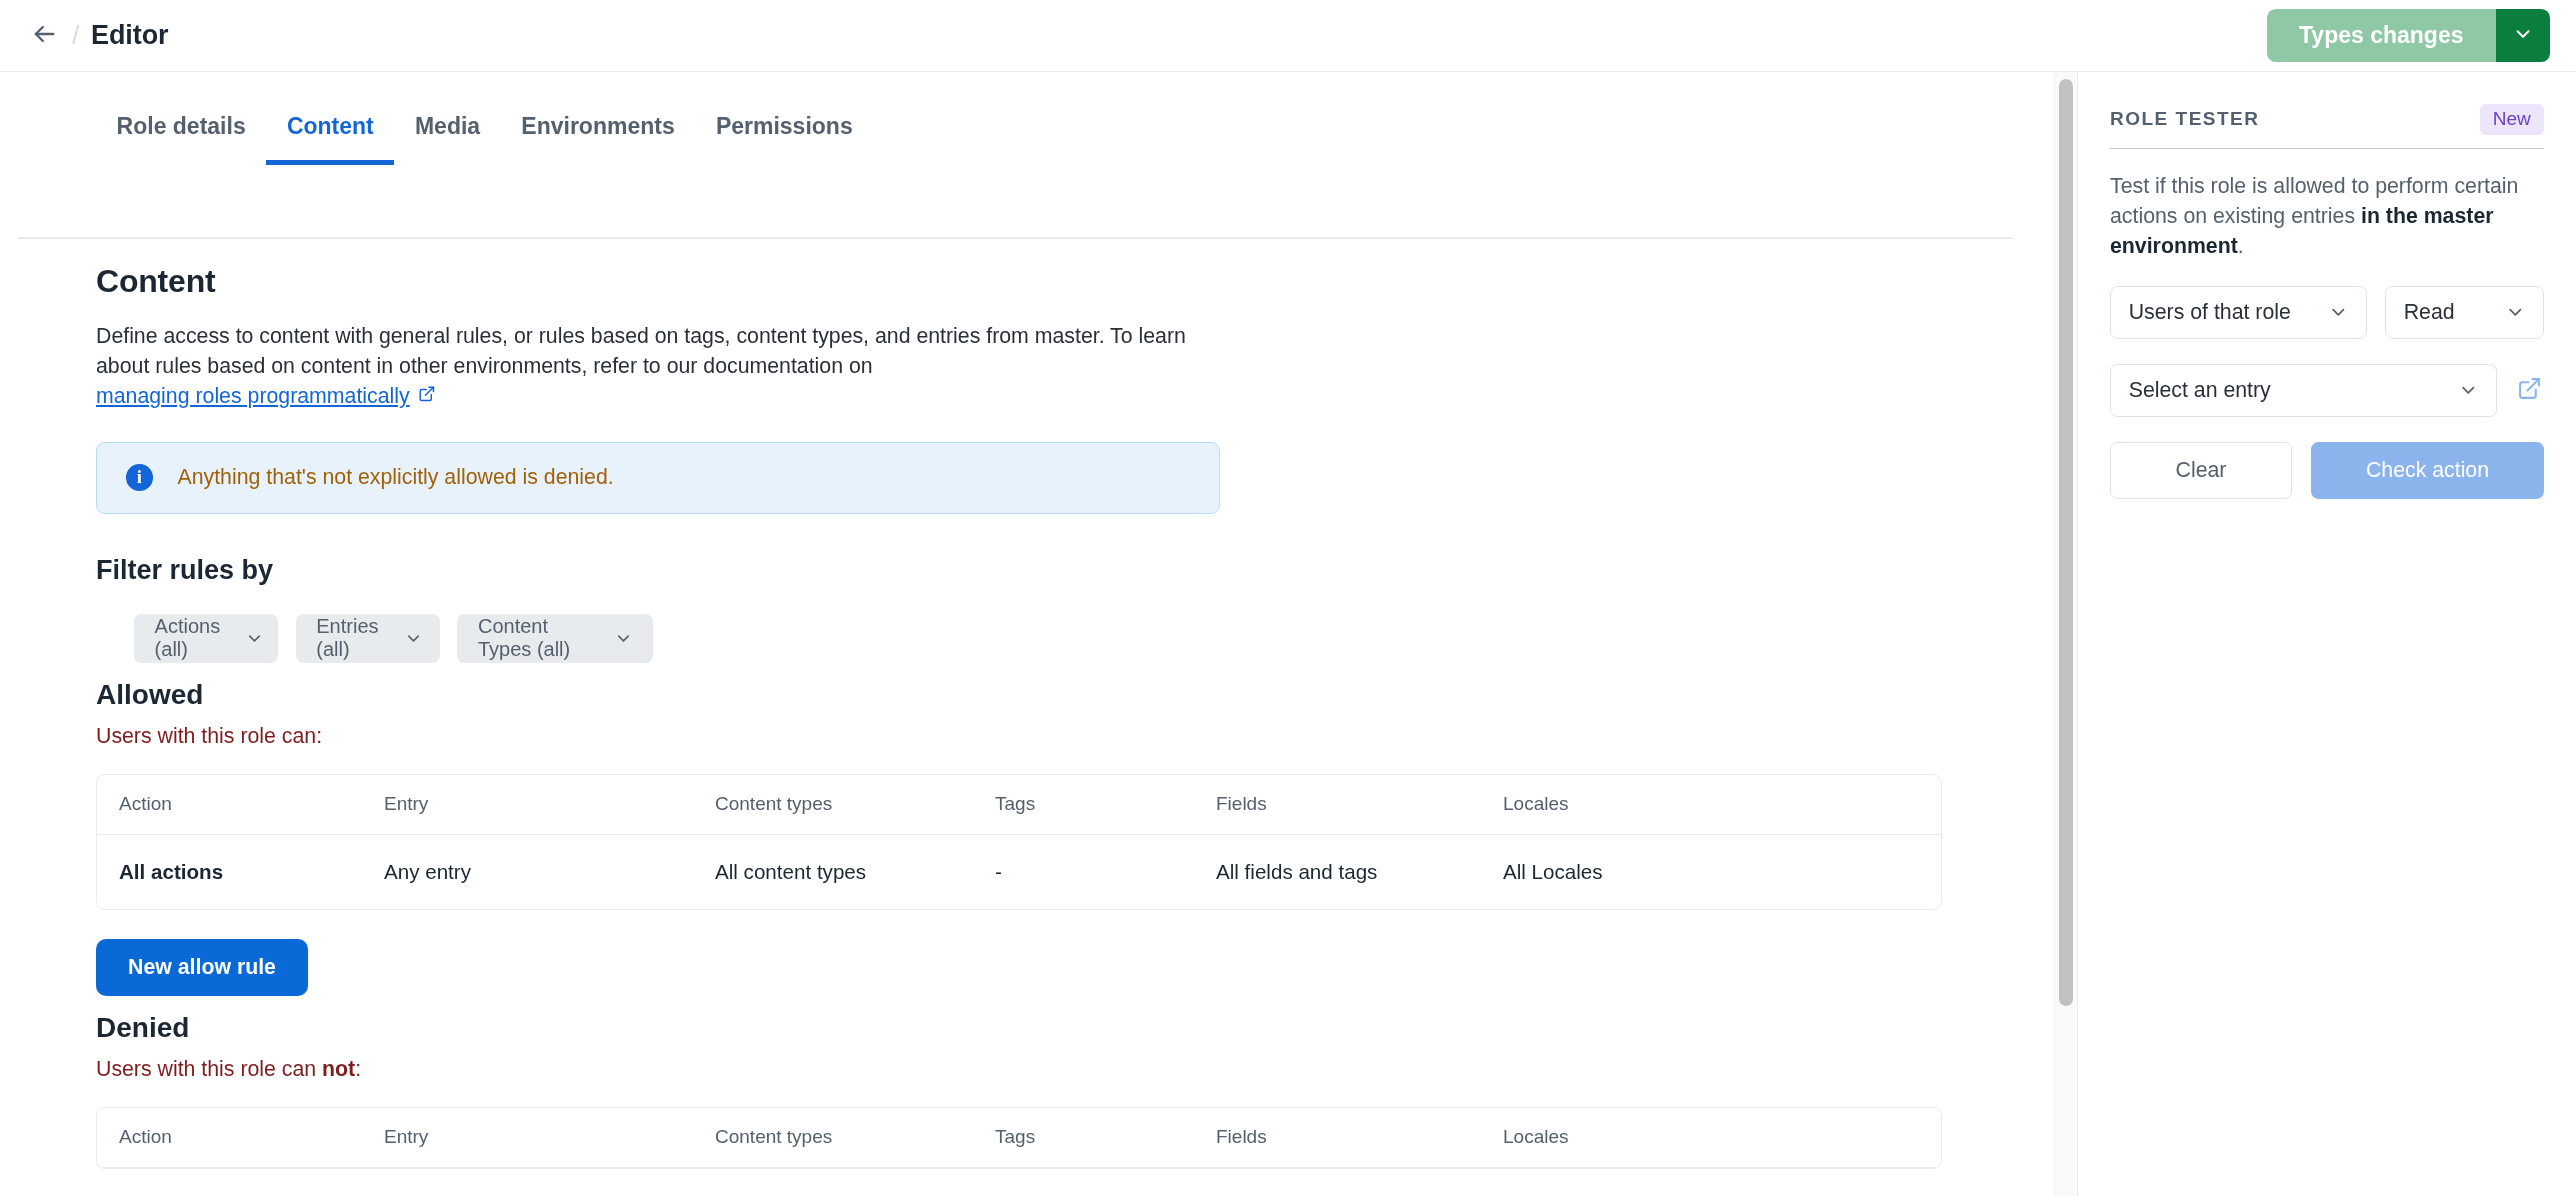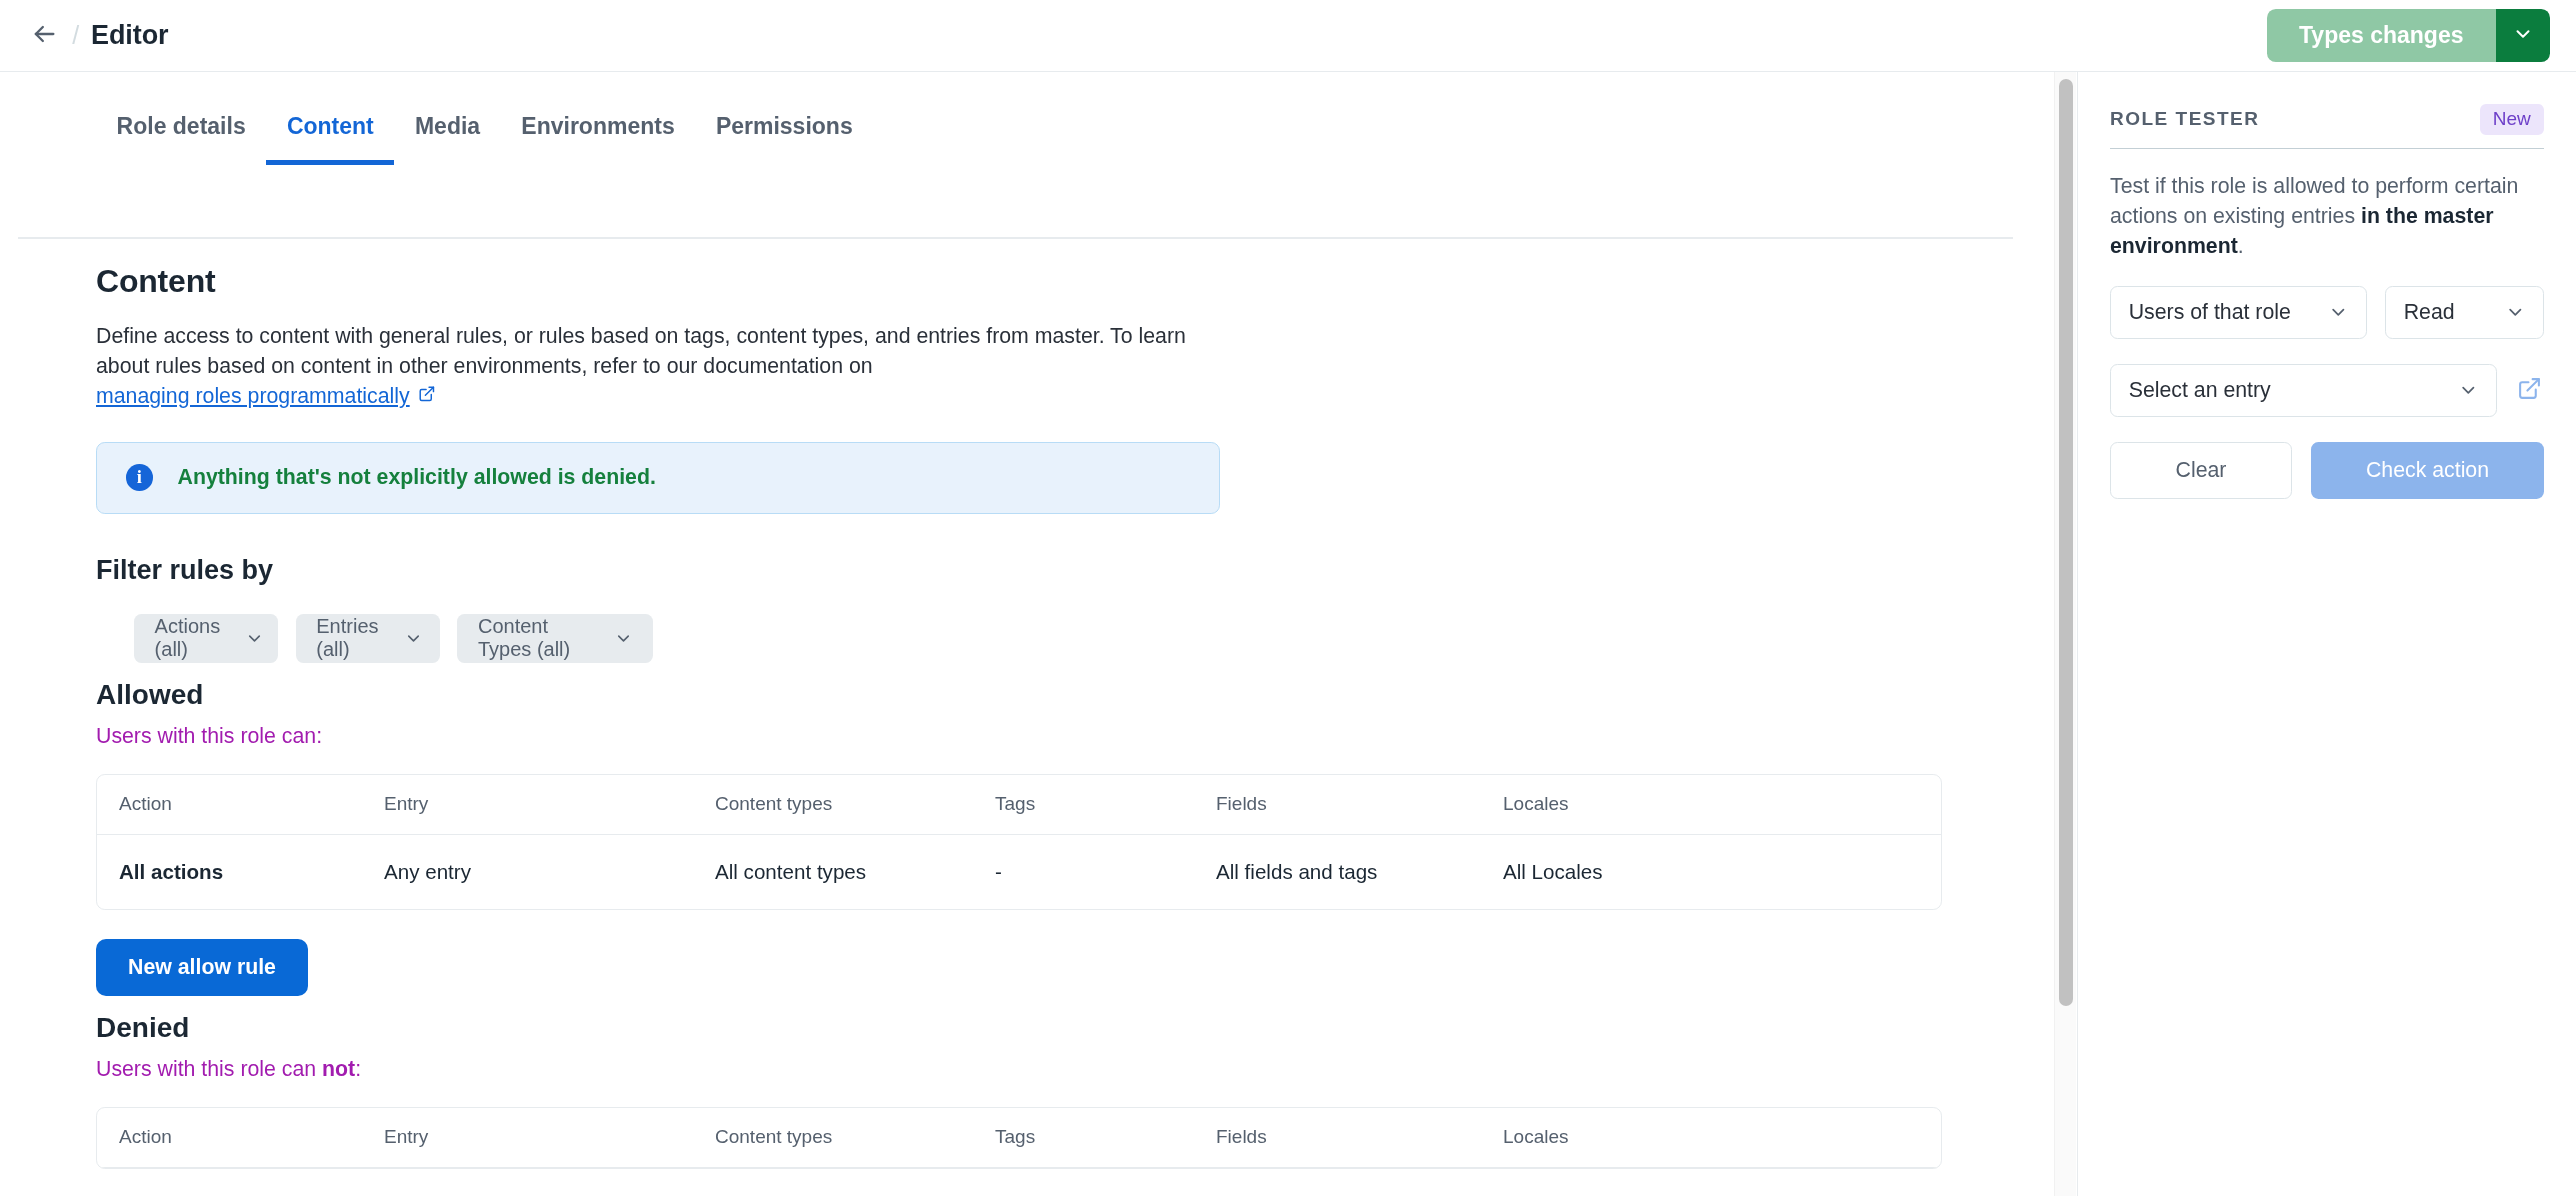--- a/index.html
+++ b/index.html
@@ -101,35 +101,35 @@
     margin-top: 31px; width: 1124px; min-height: 72px;
     background: #e8f2fc; border: 1.5px solid #b8dcf6; border-radius: 8.8px;
     display: flex; align-items: center; padding: 0 29px; gap: 25px;
   }
   .info-icon {
     width: 26.5px; height: 26.5px; border-radius: 50%;
     background: #1565d8; color: #fff;
     font-size: 18.4px; font-weight: 700; font-family: "Liberation Serif", serif;
     display: flex; align-items: center; justify-content: center; flex: none;
   }
-  .info-text { font-size: 21.3px; color: #15803d; font-weight: bold; }
+  .info-text { font-size: 21.3px; color: #a16207; }
 
   h3.sub-title { margin-top: 41px; font-size: 27px; font-weight: 700; color: #1b2733; }
 
   .filters { margin-top: 28px; display: flex; gap: 17.7px; padding-left: 38px; }
   .filter-select {
     height: 49px; background: #e7ebee; border: none; border-radius: 7.4px;
     display: flex; align-items: center; justify-content: space-between;
     padding: 0 20.6px; gap: 25px; cursor: pointer;
     font-size: 20px; color: #55606e;
   }
   .chev { color: #55606e; display: flex; flex: none; }
 
   h3.rule-head { margin-top: 16px; font-size: 28px; font-weight: 700; color: #1b2733; }
-  .rule-sub { margin-top: 13.2px; font-size: 21.3px; color: #a21caf; }
+  .rule-sub { margin-top: 13.2px; font-size: 21.3px; color: #7f1d1d; }
 
   .rule-table {
     margin-top: 25px; width: 1846px;
     border: 1.5px solid #e7ebee; border-radius: 8.8px; background: #fff;
     overflow: hidden;
   }
   .rule-table .thead {
     display: flex; align-items: center; height: 60px;
     border-bottom: 1.5px solid #e7ebee;
   }

